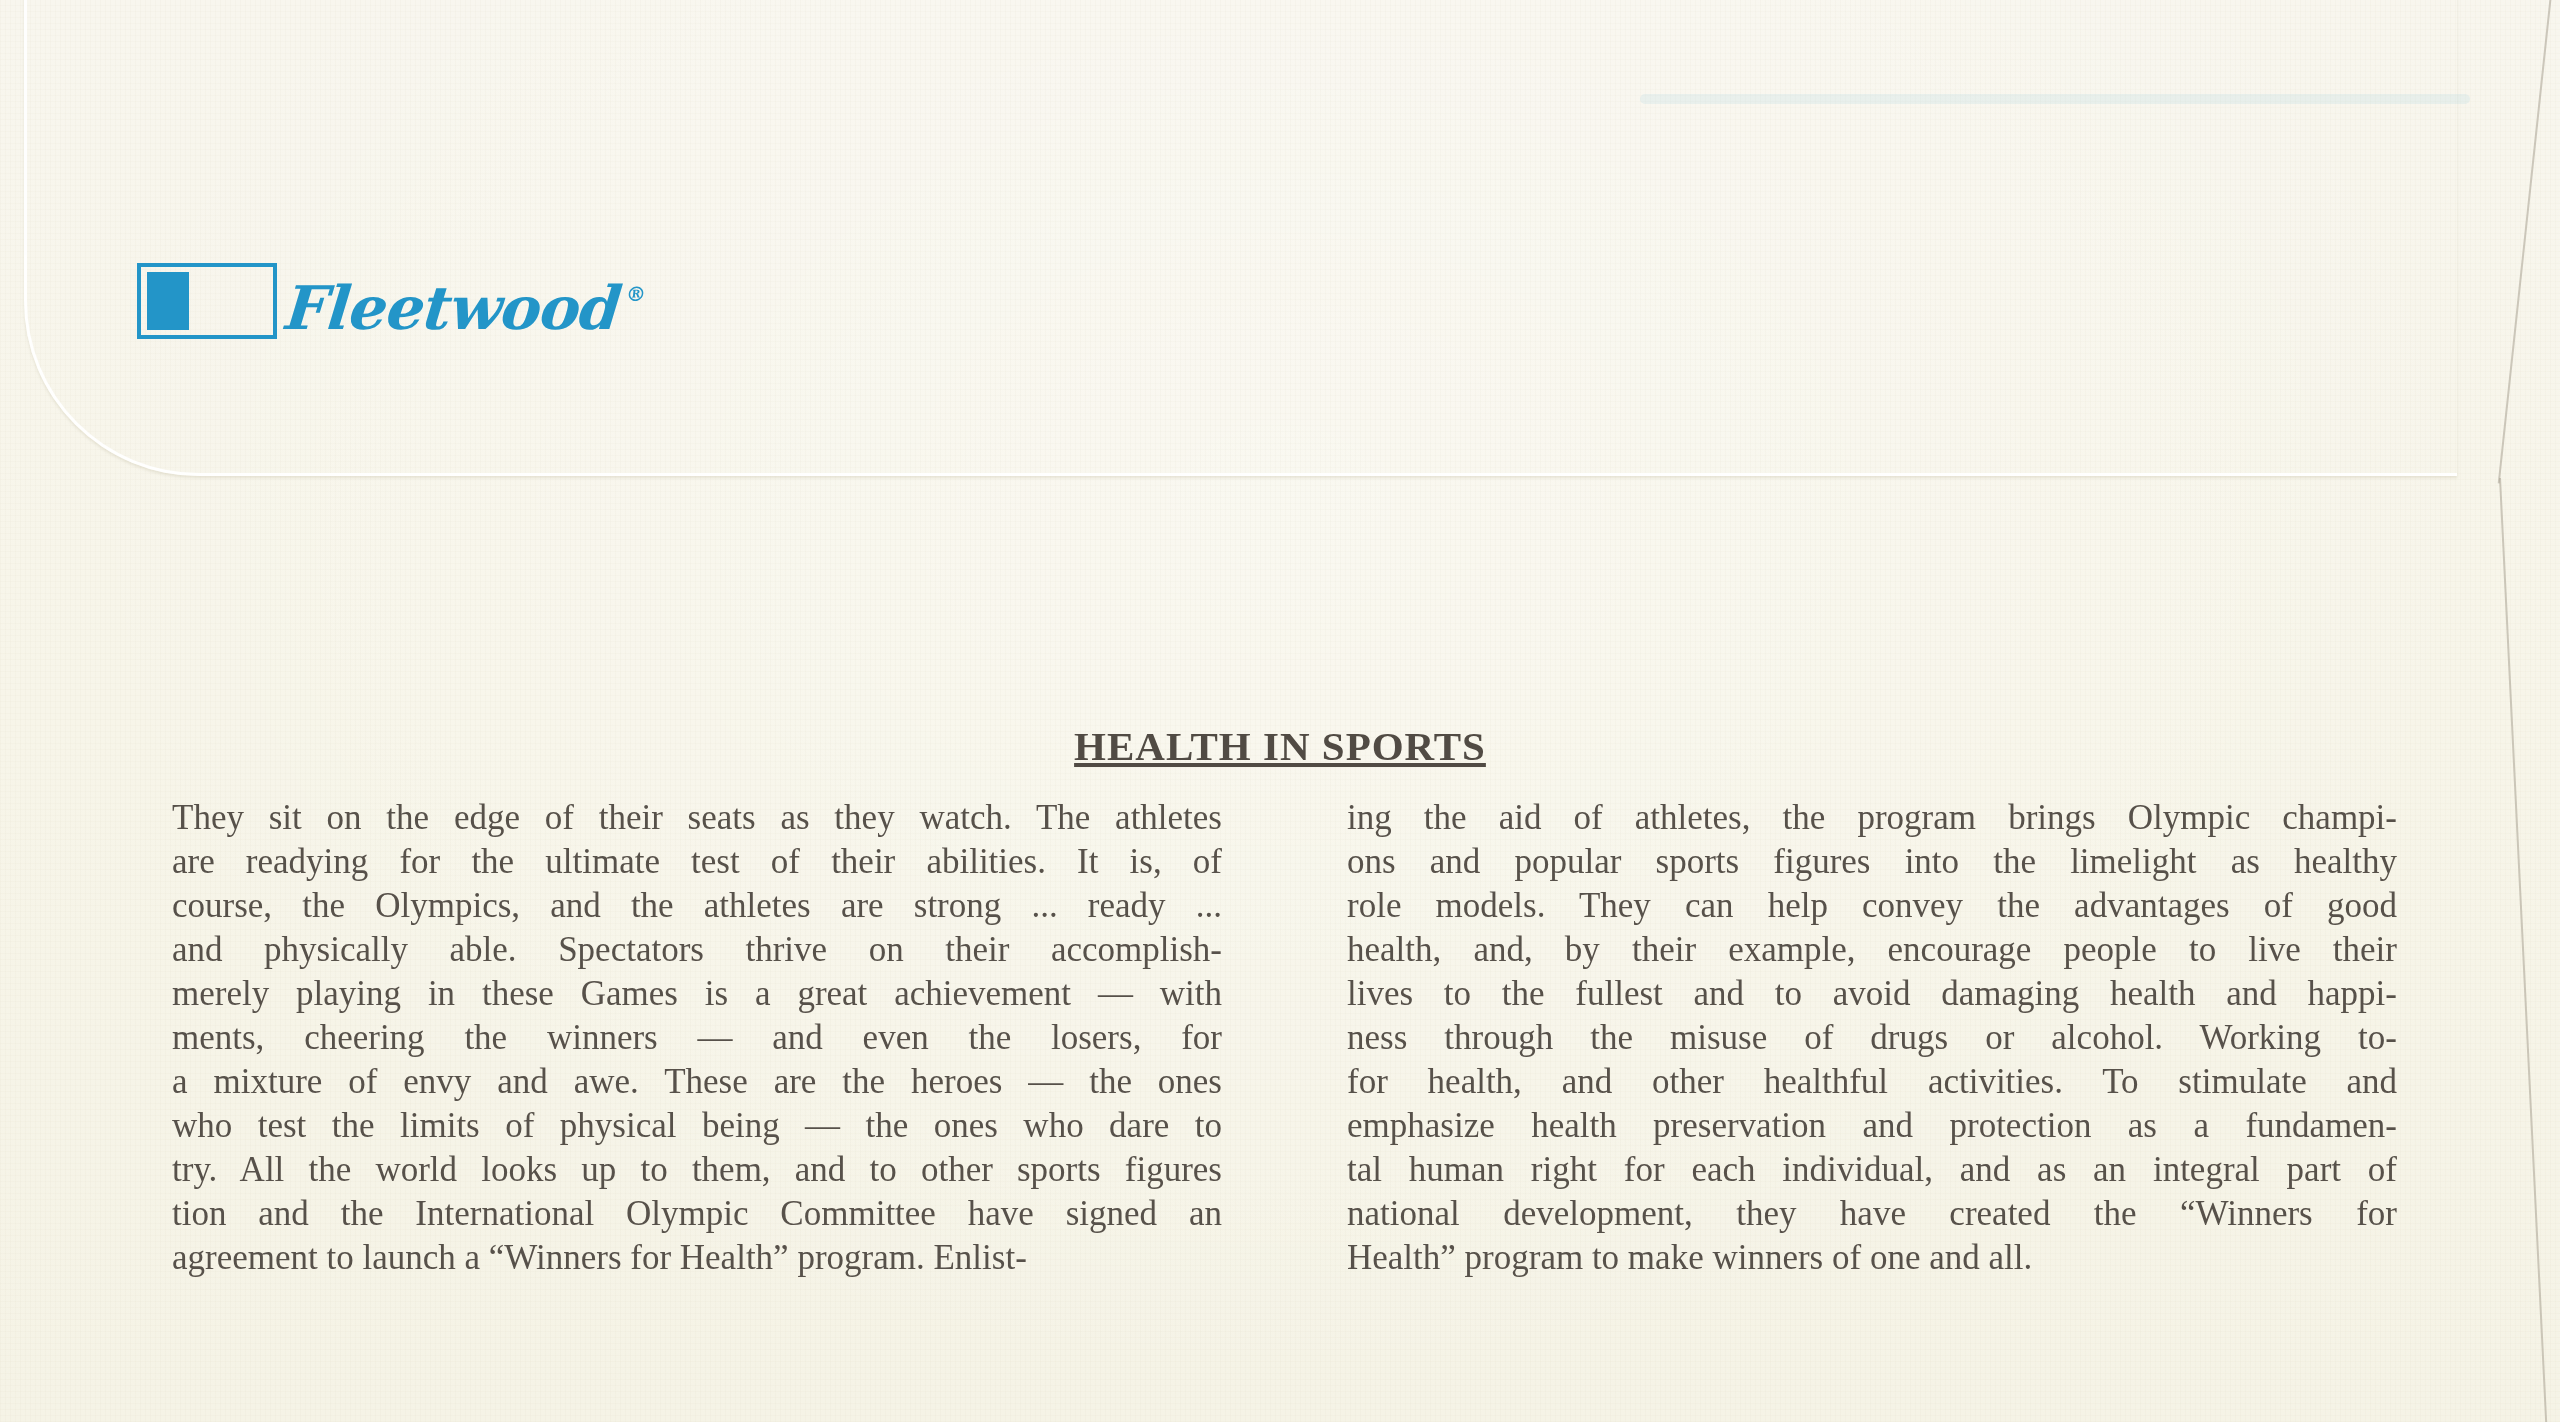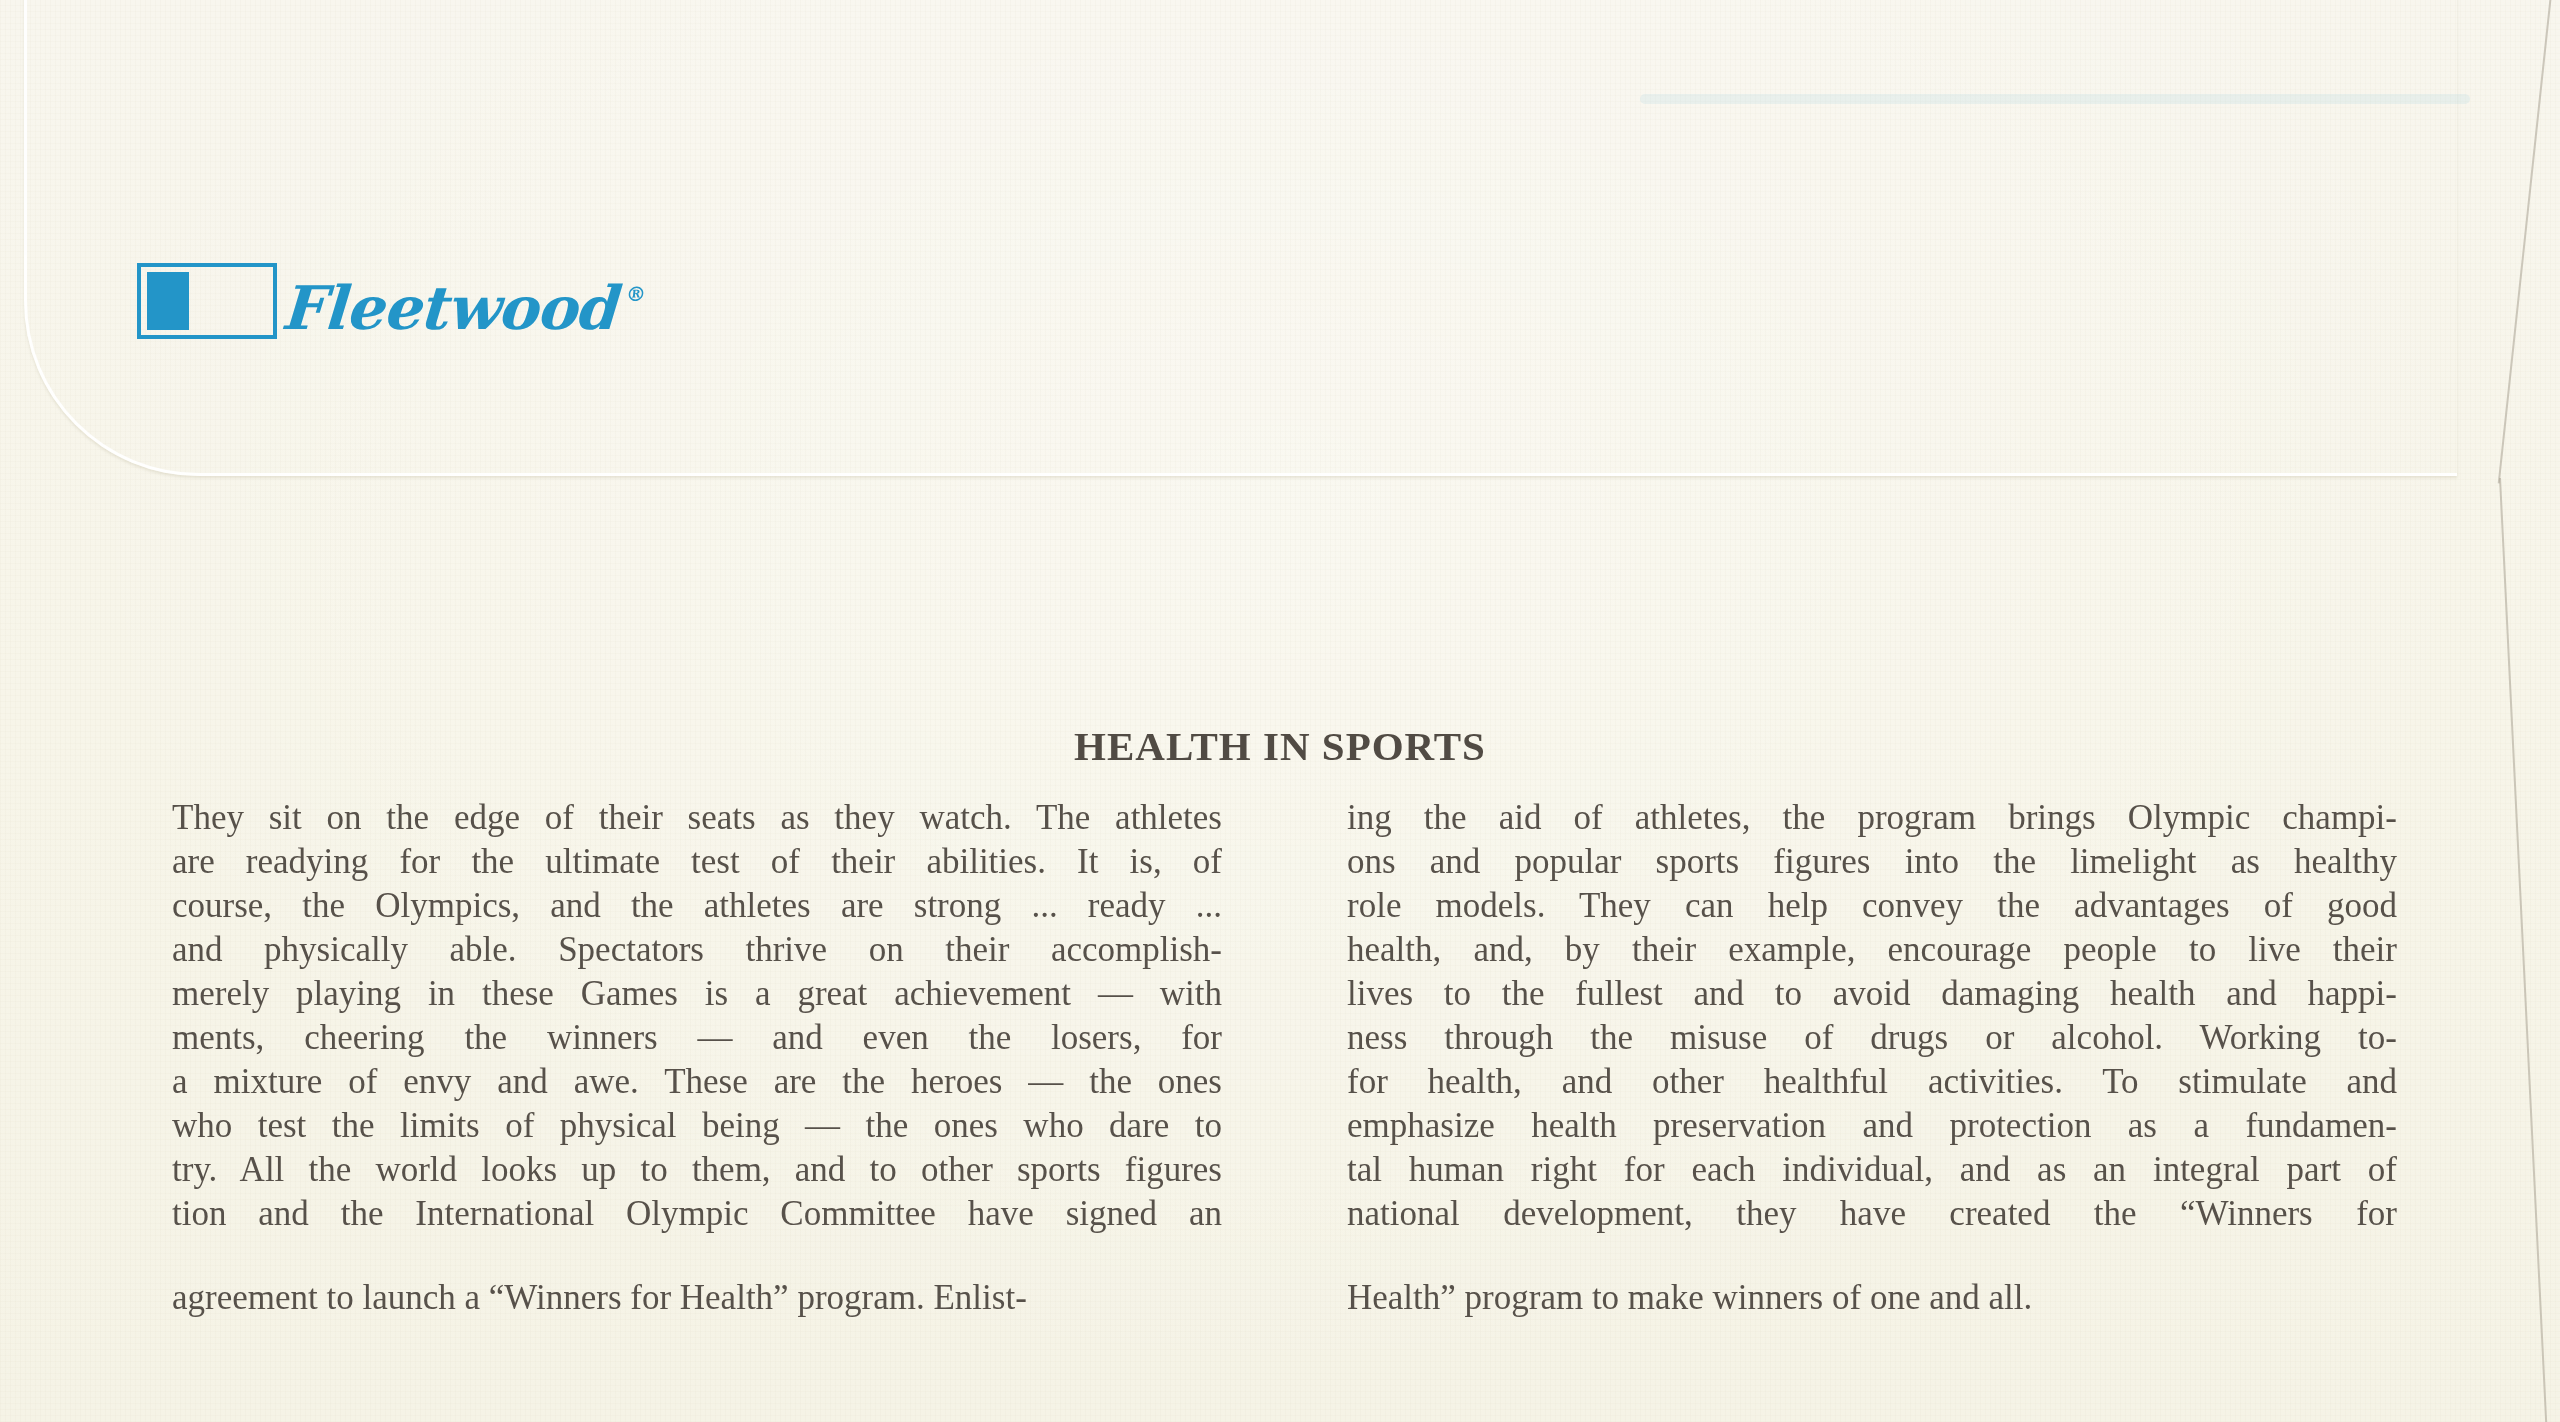--- a/index.html
+++ b/index.html
@@ -45,29 +45,30 @@
     font-size:60px;color:var(--brand,#2395c8);transform:skewX(-6deg);
     letter-spacing:-1px;white-space:nowrap;
   }
   .logo-script .reg{font-size:20px;vertical-align:28px;letter-spacing:0;margin-left:4px;}
 
   
   .title{
     position:absolute;left:160px;top:722px;width:2240px;margin:0;
     text-align:center;font-size:41px;font-weight:bold;letter-spacing:1px;
     color:var(--ink-dark,#514b44);
+    text-decoration:underline;
   }
   .col{position:absolute;top:796px;width:1050px;color:var(--ink,#57514a);}
   .col-left{left:172px;}
   .col-right{left:1347px;}
   .line{
     font-size:35px;line-height:44px;white-space:normal;
     text-align:justify;text-align-last:justify;
   }
-  .line.last-left{text-align-last:left;margin-top:40px;}
+  .line.last-left{text-align-last:left;}
 </style>
 </head>
 <body>
 
 <div class="envelope">
   <div class="texture"></div>
   <div class="flap-edge"></div>
   <div class="fold fold-upper"></div>
   <div class="fold fold-lower"></div>
   <div class="streak"></div>

